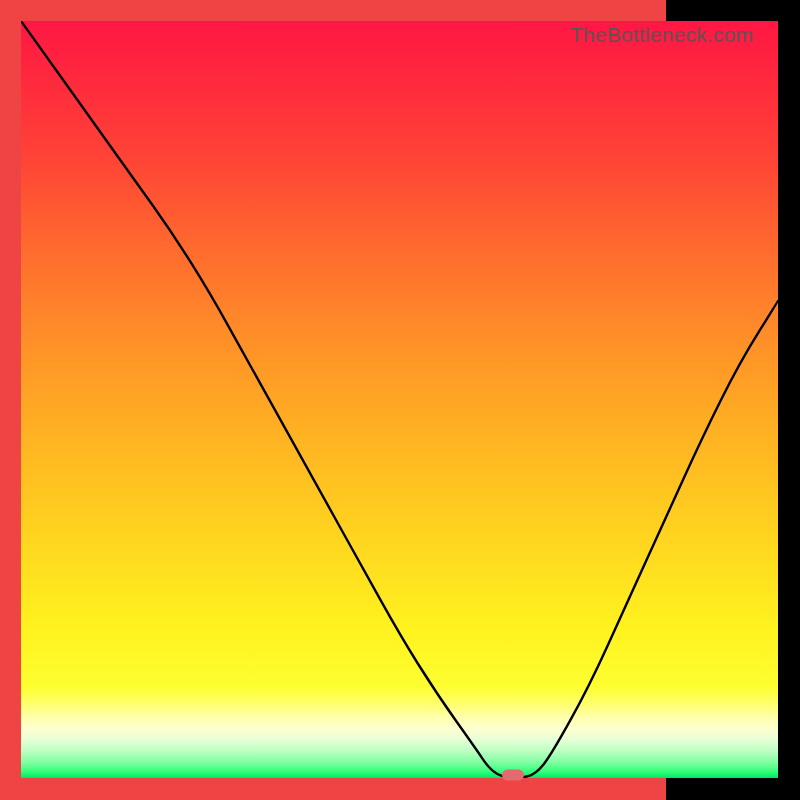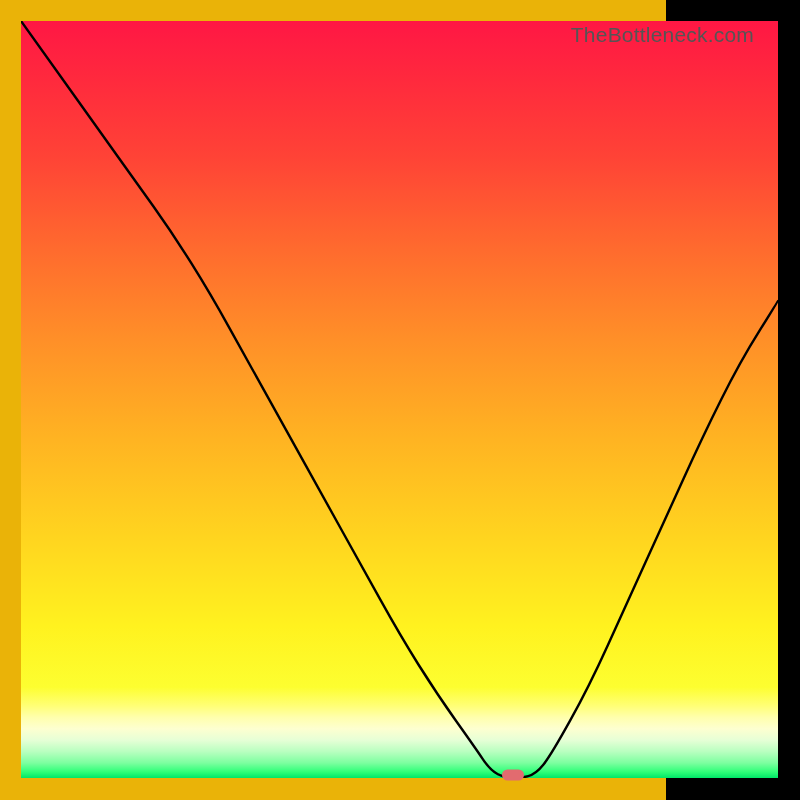--- a/index.html
+++ b/index.html
@@ -8,21 +8,21 @@
     width: 800px;
     height: 800px;
     overflow: hidden;
     background: #000;
     font-family: Arial, Helvetica, sans-serif;
   }
   .frame {
     position: relative;
     width: 666px;
     height: 800px;
-    background: #eab308;
+    background: #ef4444;
   }
   .plot {
     position: absolute;
     left: 21px;
     top: 21px;
     width: 757px;
     height: 757px;
     background: linear-gradient(to bottom,
       #ff1744 0%,
       #ff2a3d 8%,

